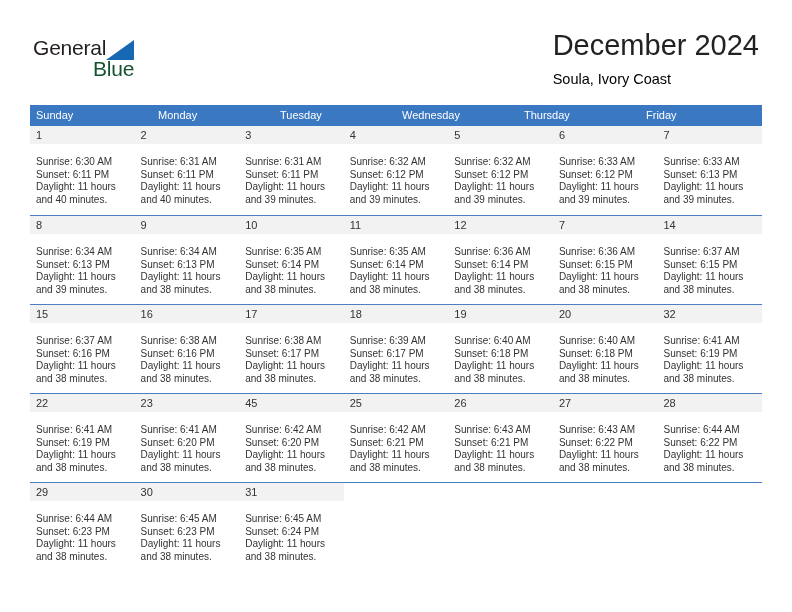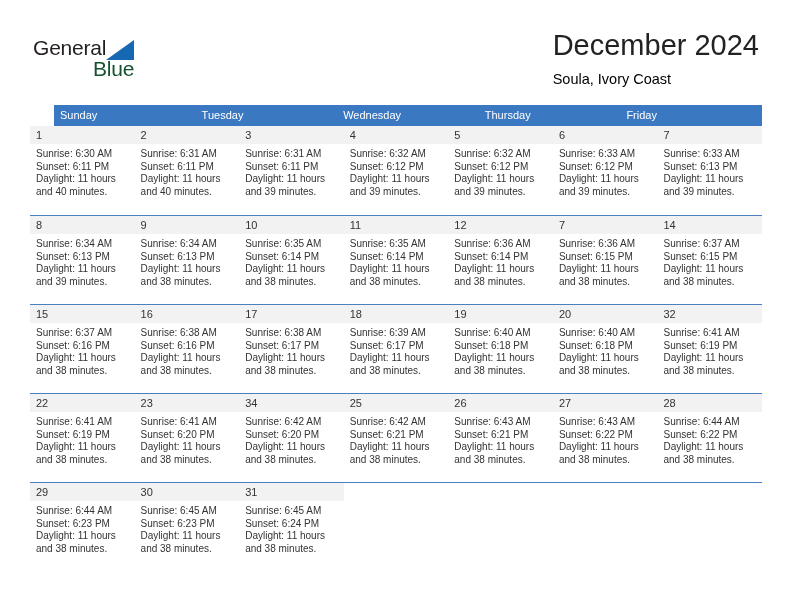--- a/index.html
+++ b/index.html
@@ -92,21 +92,20 @@
     position: absolute;
     left: 30px;
     top: 105px;
     width: 732px;
   }
 
   .weekday-row {
     display: flex;
     background: #3a78c2;
     height: 21px;
-    margin-left: 24px;
   }
   .weekday {
     flex: 1 1 0;
     min-width: 0;
     color: #ffffff;
     font-size: 11px;
     line-height: 21px;
     padding-left: 6px;
     box-sizing: border-box;
     white-space: nowrap;
@@ -141,20 +140,21 @@
   }
   .day.empty .day-num {
     background: transparent;
   }
 
   .day-info {
     padding: 4px 6px 0 6px;
     font-size: 10px;
     line-height: 12.6px;
     color: #333333;
+    margin-top: 8px;
   }
   .day-info div {
     white-space: nowrap;
   }
   .day-info .daylight {
     white-space: normal;
   }
 </style>
 </head>
 <body>
@@ -172,20 +172,21 @@
     <div class="title-block">
       <div class="month-title">December 2024</div>
       <div class="location">Soula, Ivory Coast</div>
     </div>
 
   </div>
 
   <div class="calendar">
     <div class="weekday-row" id="weekday-row">
         <div class="weekday">Sunday</div>
+        <div class="weekday">Monday</div>
         <div class="weekday">Tuesday</div>
         <div class="weekday">Wednesday</div>
         <div class="weekday">Thursday</div>
         <div class="weekday">Friday</div>
       </div>
     <div id="weeks-container">
         <div class="week first">
           <div class="day">
             <div class="day-num">1</div>
             <div class="day-info">
@@ -370,21 +371,21 @@
           </div>
           <div class="day">
             <div class="day-num">23</div>
             <div class="day-info">
               <div>Sunrise: 6:41 AM</div>
               <div>Sunset: 6:20 PM</div>
               <div class="daylight">Daylight: 11 hours and 38 minutes.</div>
             </div>
           </div>
           <div class="day">
-            <div class="day-num">34</div>
+            <div class="day-num">45</div>
             <div class="day-info">
               <div>Sunrise: 6:42 AM</div>
               <div>Sunset: 6:20 PM</div>
               <div class="daylight">Daylight: 11 hours and 38 minutes.</div>
             </div>
           </div>
           <div class="day">
             <div class="day-num">25</div>
             <div class="day-info">
               <div>Sunrise: 6:42 AM</div>

